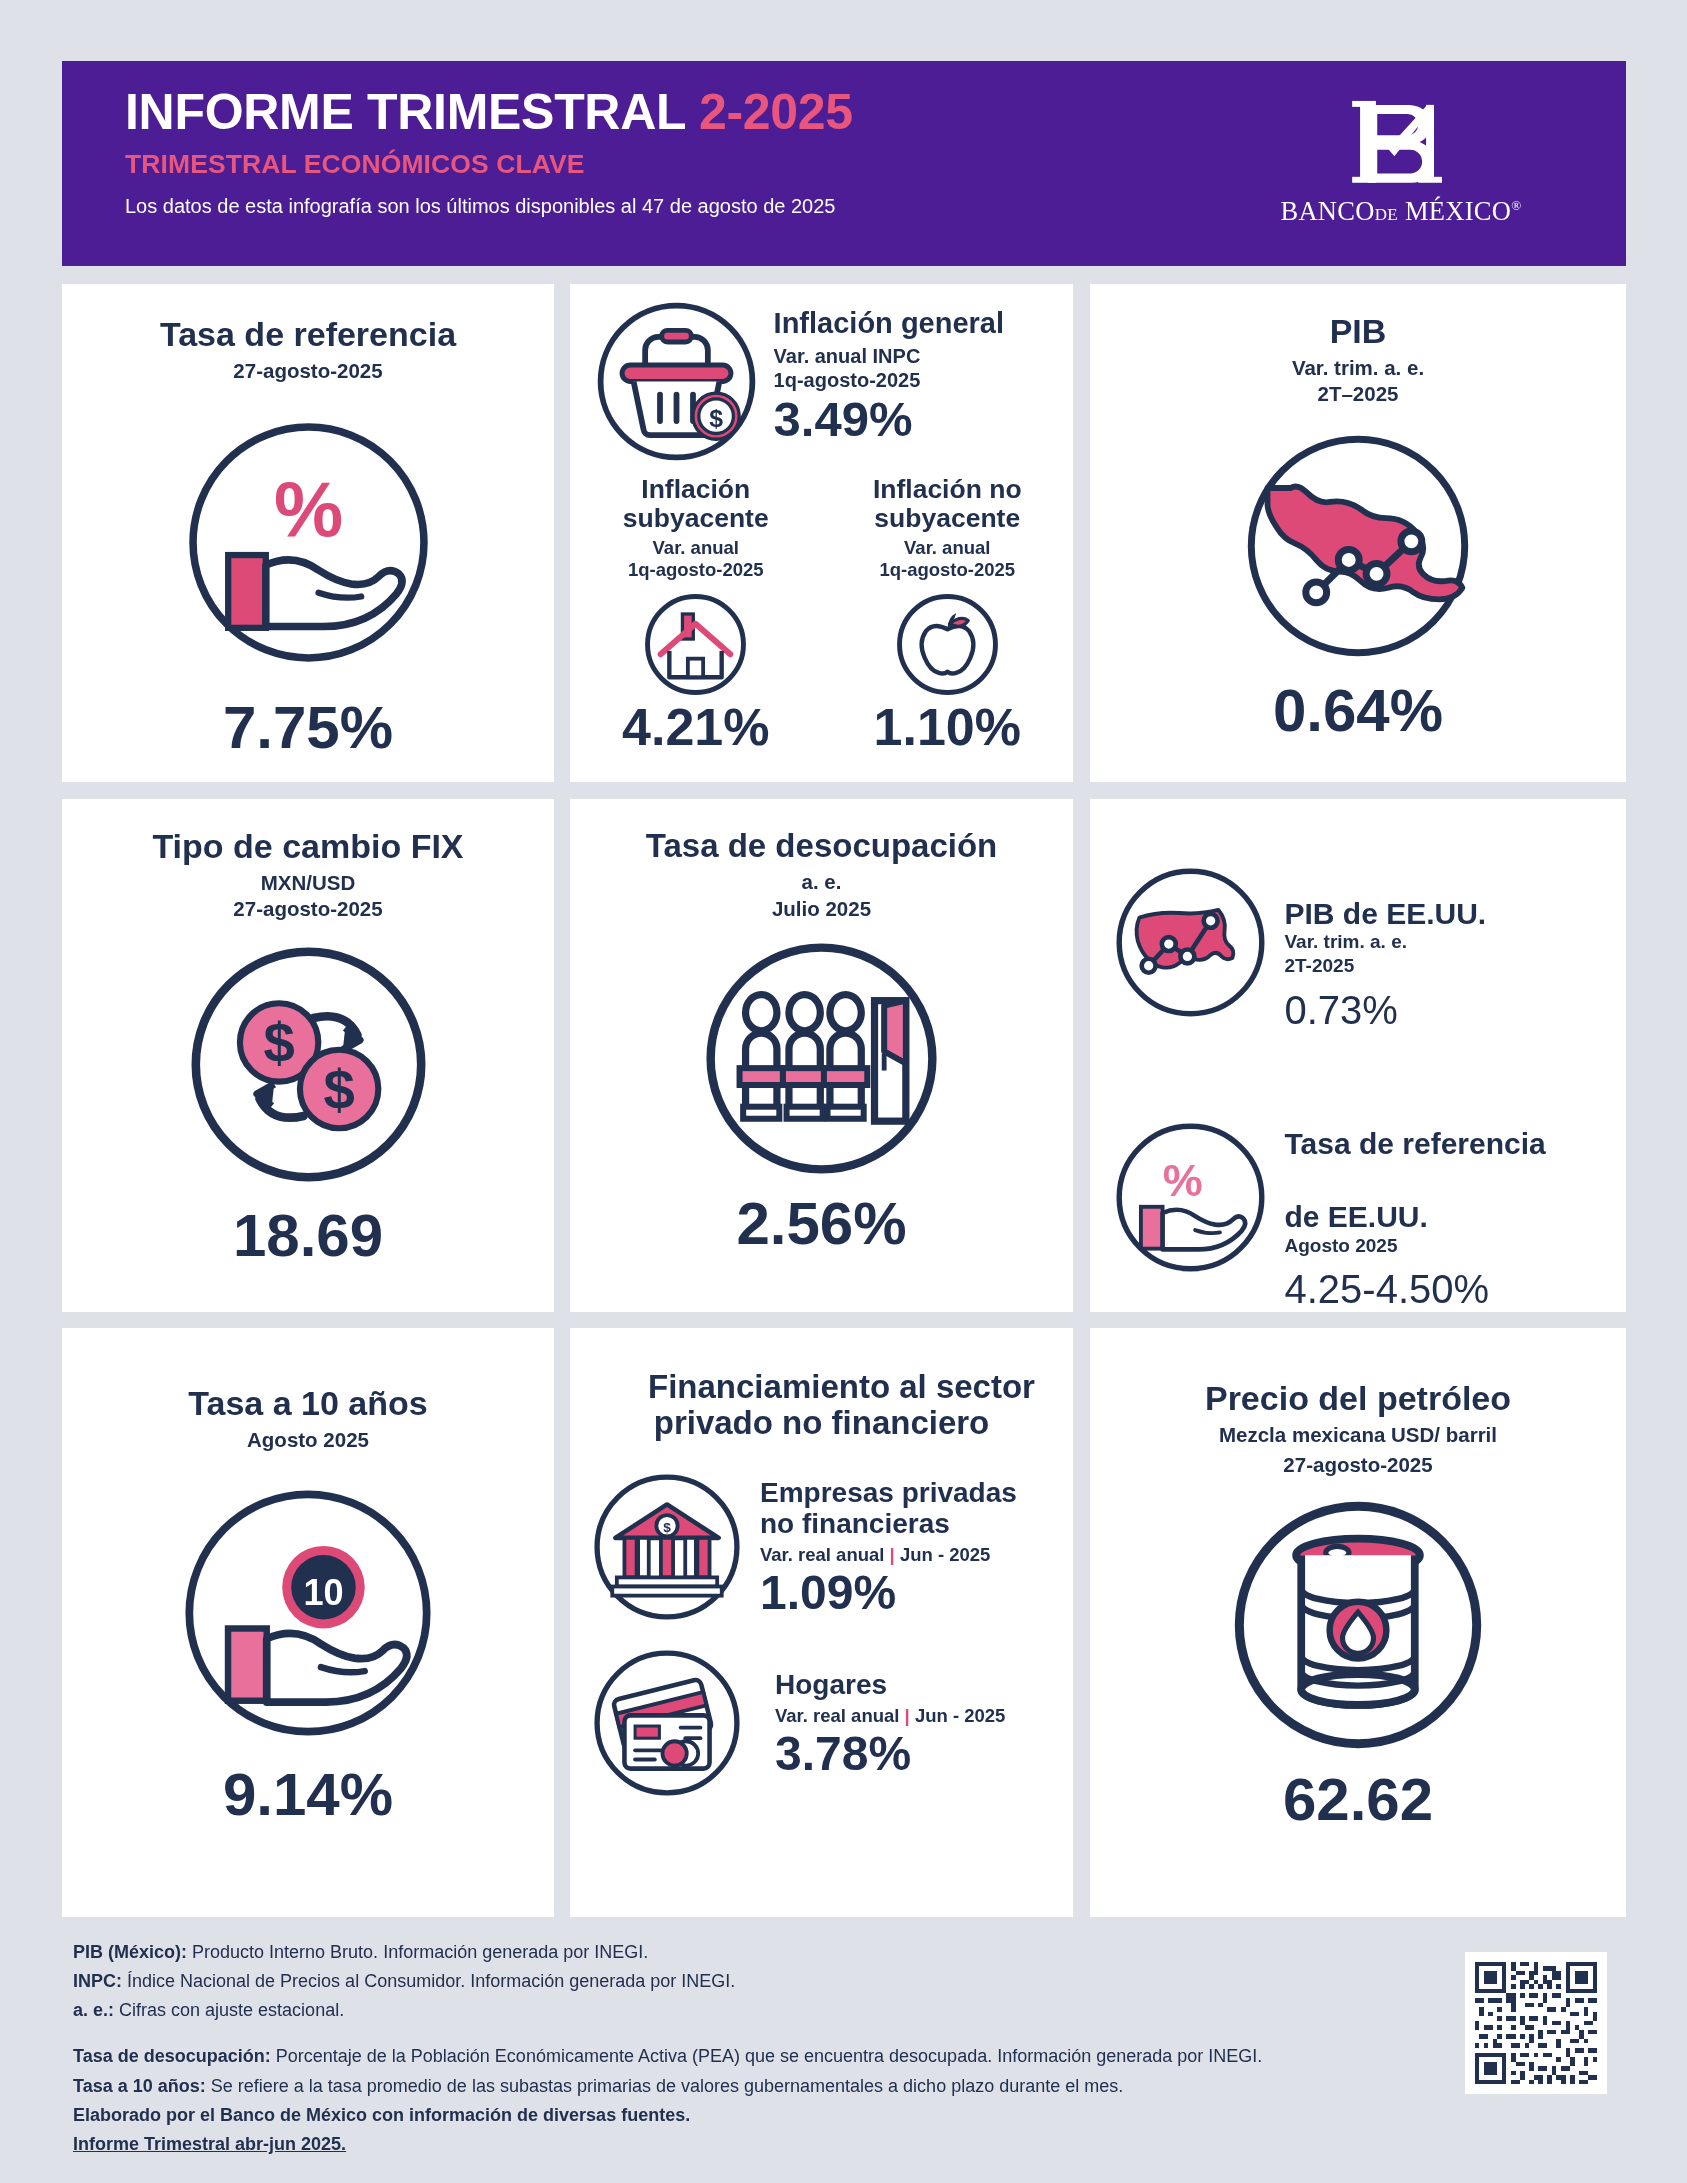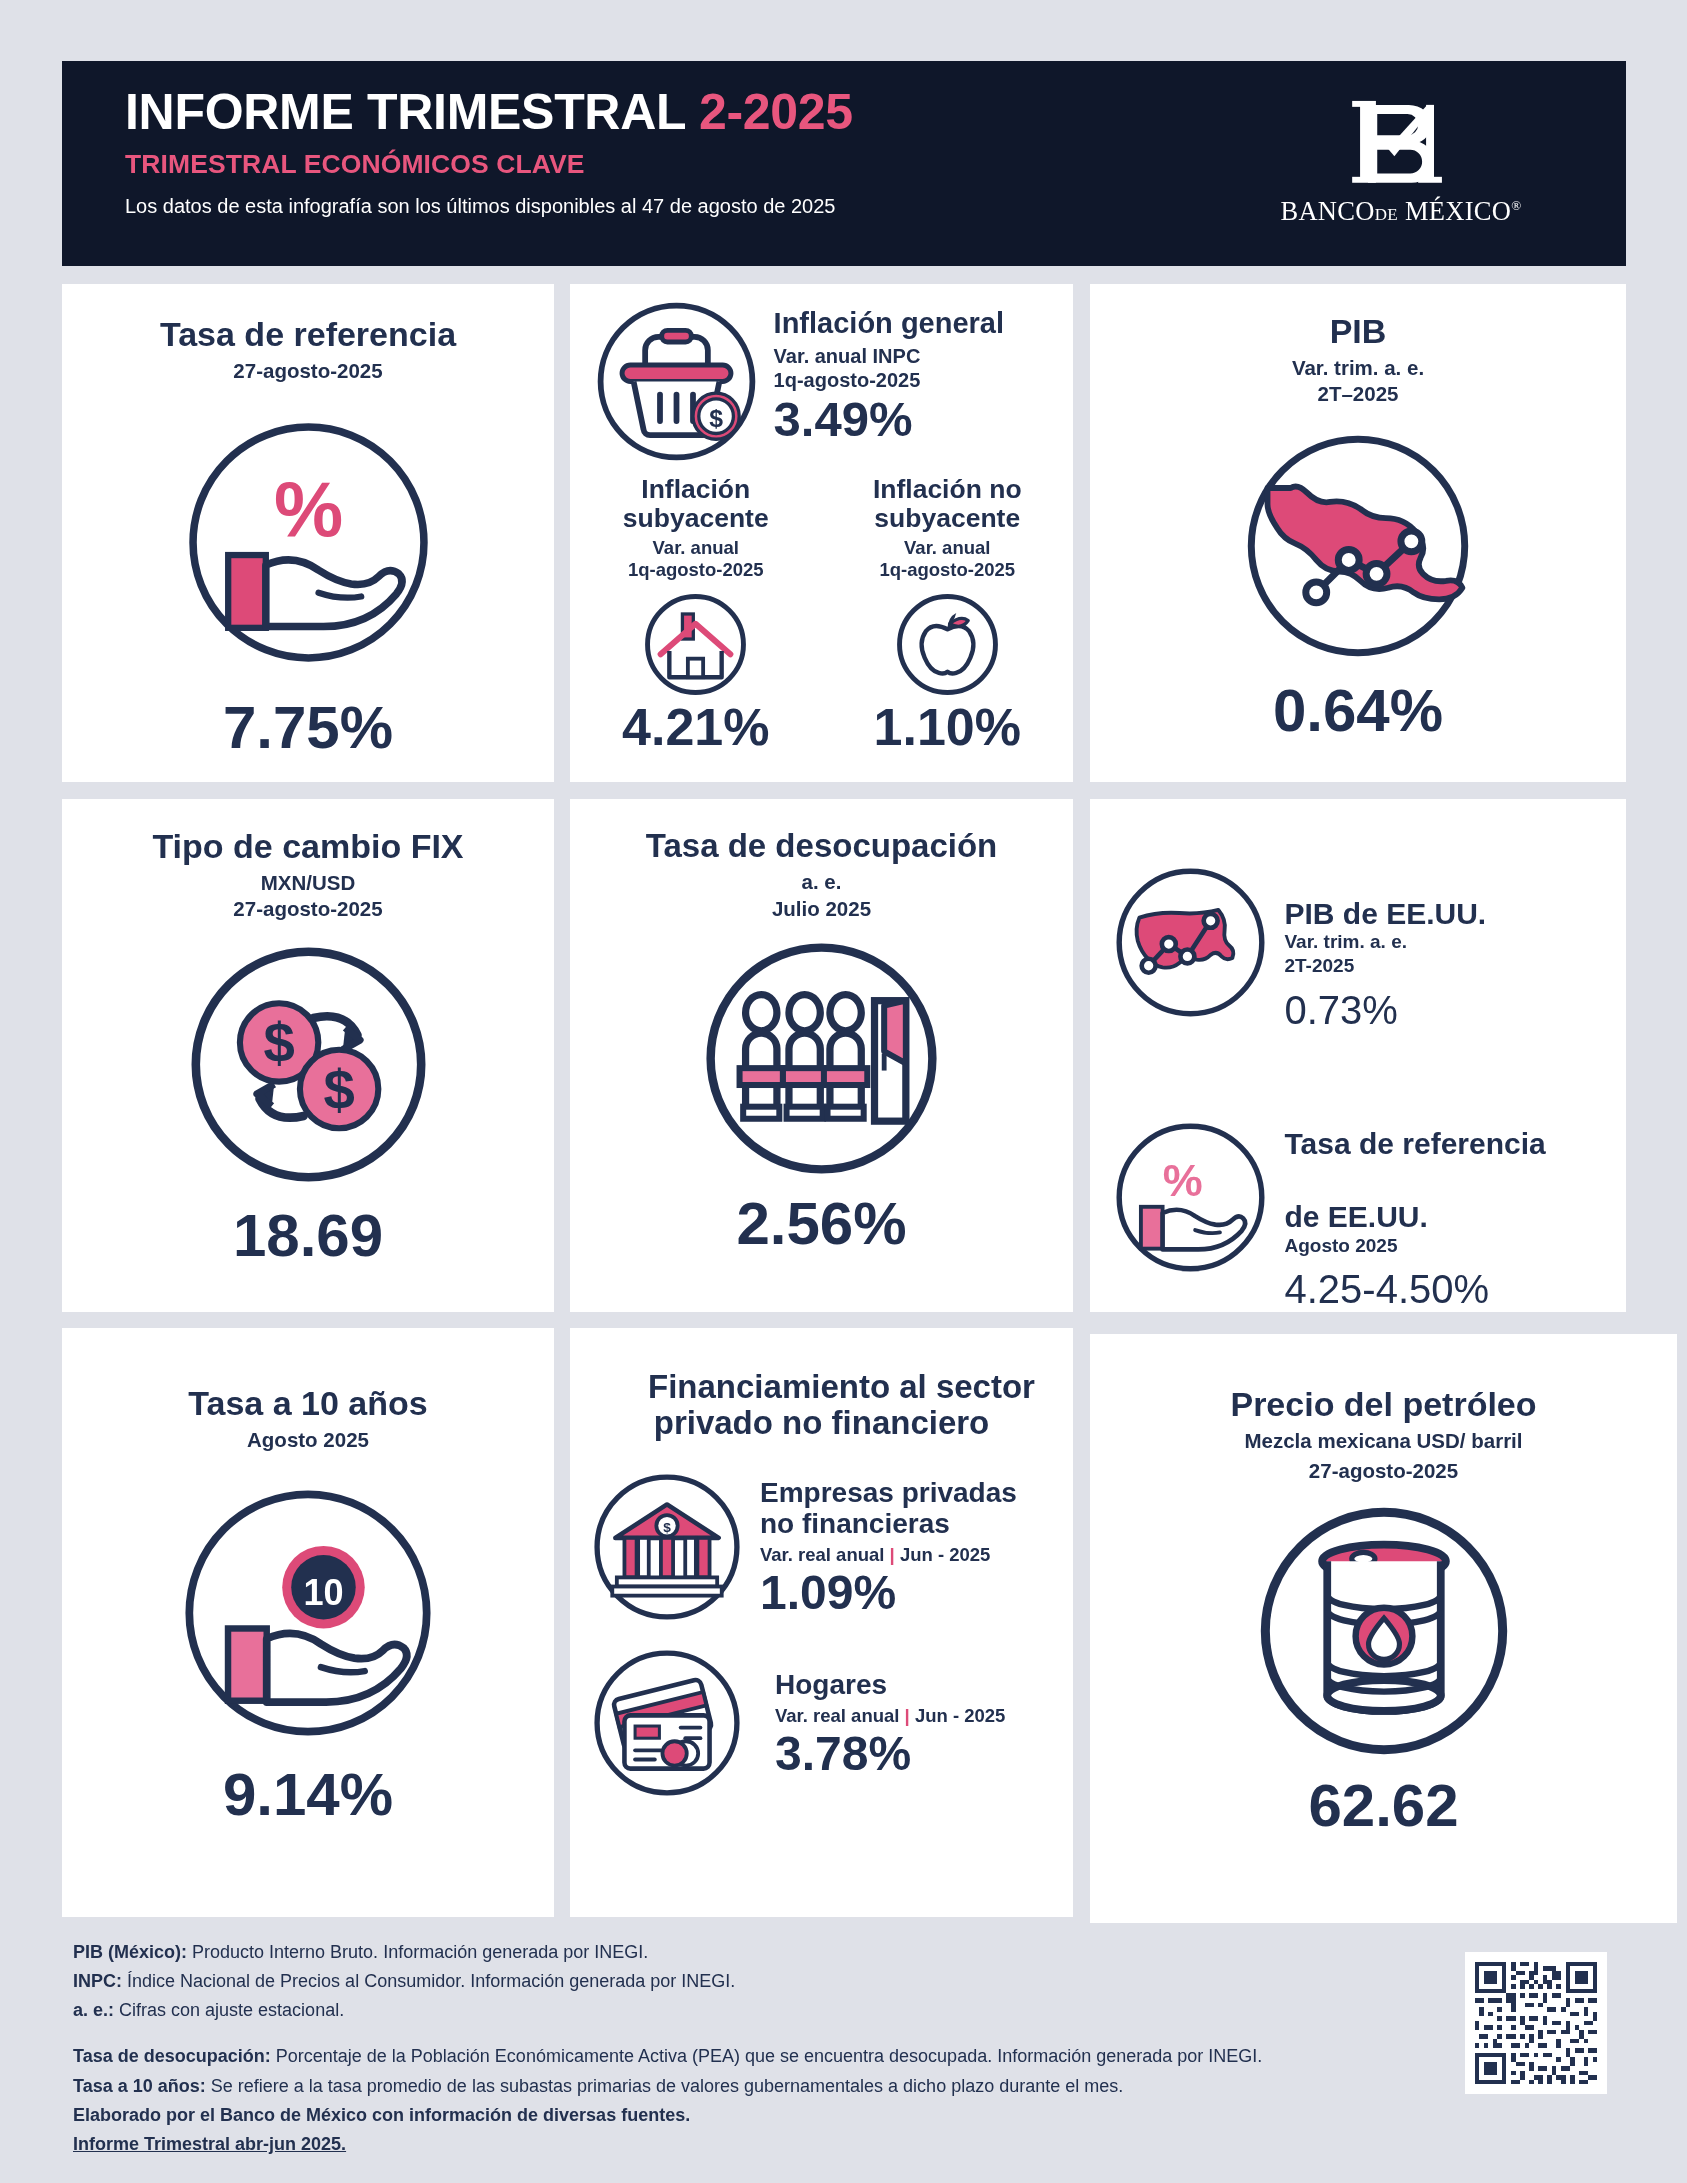--- a/index.html
+++ b/index.html
@@ -12,21 +12,21 @@
     --navy: #22304f;
     --pink: #dd4a78;
     --bg: #dfe1e8;
     --card: #ffffff;
   }
   .page { position: relative; width: 1687px; height: 2183px; background: #dfe1e8; }
 
   
   .header {
     position: absolute; left: 62px; top: 61px; width: 1564px; height: 205px;
-    background: #0f172a;
+    background: #4c1d95;
     padding: 25px 0 0 63px;
   }
   .h-title { font-size: 50px; font-weight: bold; color:#fff; letter-spacing:-0.3px; line-height:1.05; white-space:nowrap;}
   .h-title .hl { color:#e8567e; }
   .h-sub { font-size: 26.5px; font-weight: bold; color:#e8567e; margin-top: 10.6px; letter-spacing:0.1px;}
   .h-note { font-size: 20px; color:#fff; margin-top: 14.6px; font-weight:400;}
 
   .logo { position:absolute; right:86px; top:32px; width: 278px; text-align:center; color:#fff;}
   .logo svg { display:block; margin:0 auto; }
   .logo-word { font-family:"Liberation Serif", serif; font-size:26.5px; letter-spacing:0.3px; margin-top:4px; white-space:nowrap;}
@@ -44,21 +44,21 @@
   #card-tasa-ref  { left:62px;   top:284px;  width:492px;  height:498px; }
   #card-inflacion { left:570px;  top:284px;  width:503px;  height:498px; }
   #card-pib       { left:1090px; top:284px;  width:536px;  height:498px; }
   
   #card-fix       { left:62px;   top:799px; width:492px;  height:513px; }
   #card-desocup   { left:570px;  top:799px; width:503px;  height:513px; }
   #card-eeuu      { left:1090px; top:799px; width:536px;  height:513px; }
   
   #card-tasa10    { left:62px;   top:1328px; width:492px;  height:589px; }
   #card-financ    { left:570px;  top:1328px; width:503px;  height:589px; }
-  #card-petroleo  { left:1090px; top:1328px; width:587px;  height:589px;margin-top:6px; }
+  #card-petroleo  { left:1090px; top:1328px; width:536px;  height:589px; }
 
   .stack { display:flex; flex-direction:column; align-items:center; height:100%; }
 
   
   .infl-top { display:flex; align-items:flex-start; gap:14.6px; padding: 14.6px 17px 0 24px; }
   .infl-top-txt { padding-top: 9.3px; }
   .infl-t1 { font-size:29px; font-weight:bold; color:#22304f; line-height:1.05; white-space:nowrap;}
   .infl-t2 { font-size:20px; font-weight:bold; color:#22304f; line-height:1.2; margin-top:5.3px;}
   .infl-val { font-size:49px; font-weight:bold; color:#22304f; line-height:1.05; margin-top:2.6px;}
   .infl-cols { display:flex; justify-content:space-around; width:100%; margin-top:9.3px;}

